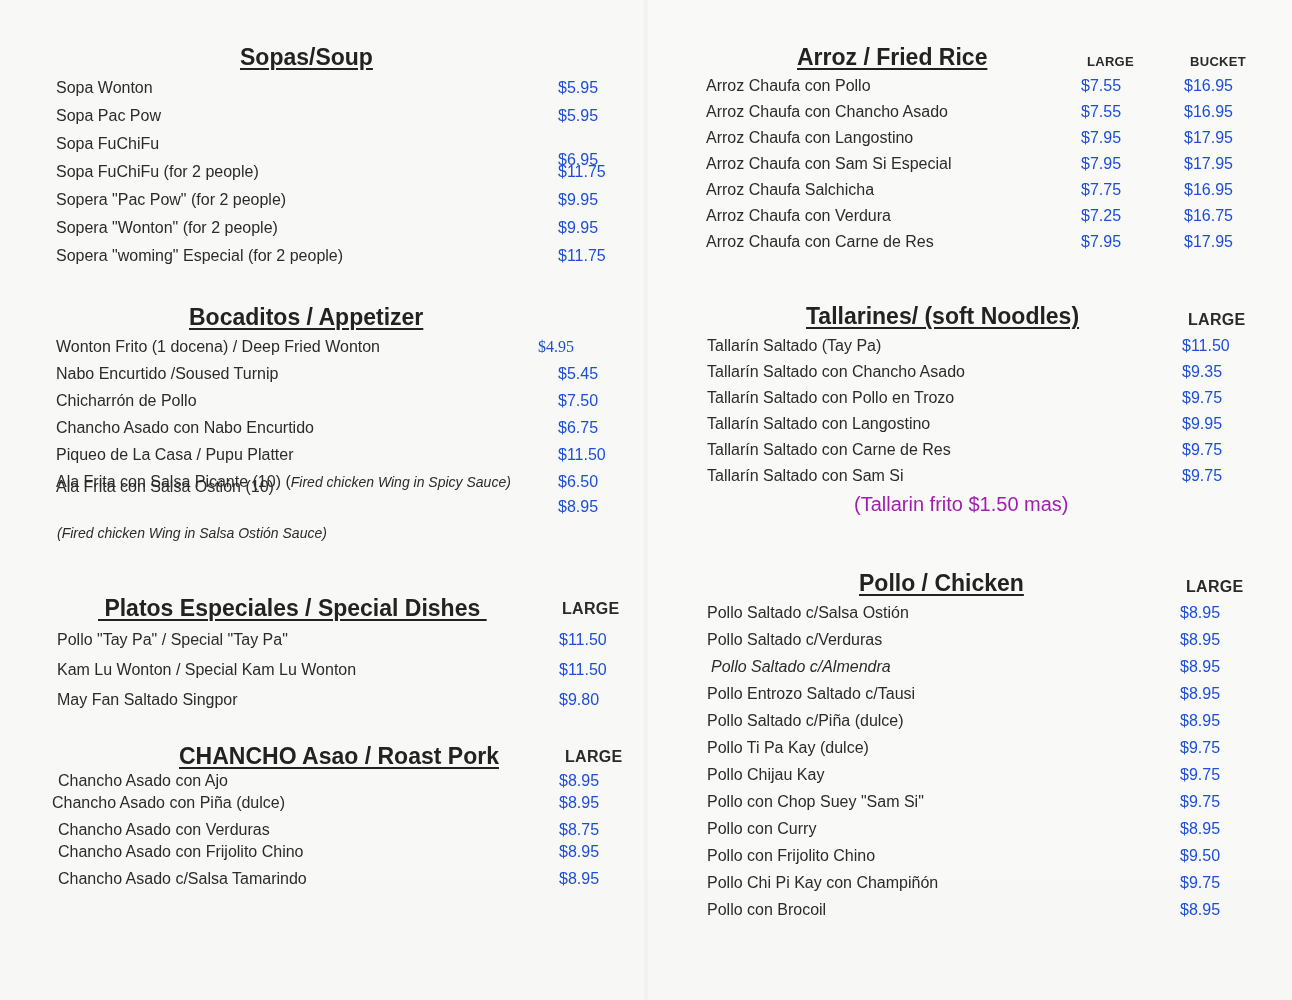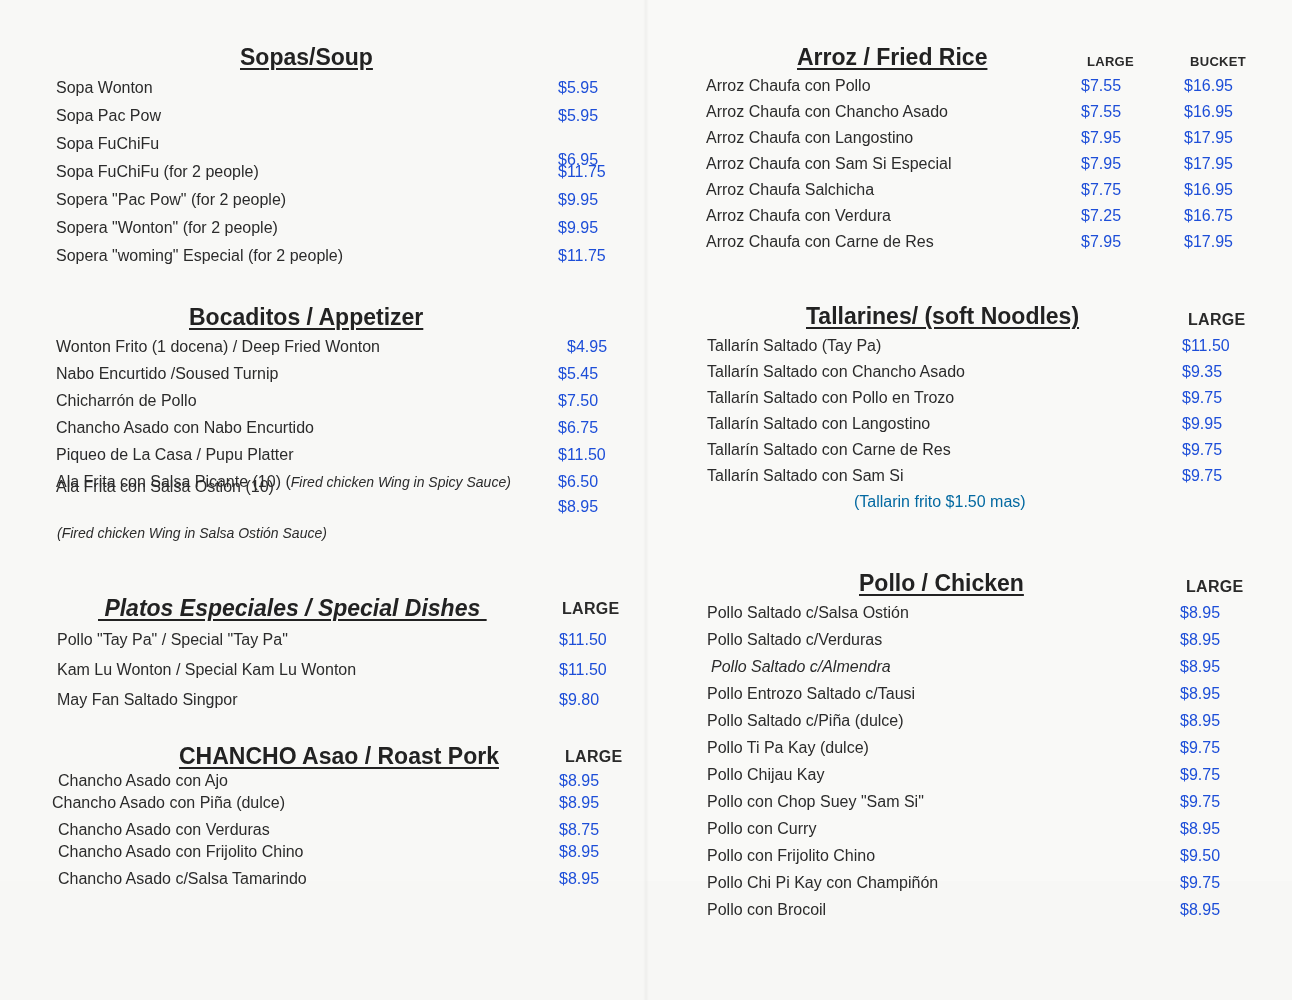--- a/index.html
+++ b/index.html
@@ -30,21 +30,21 @@
   .item {
     position: absolute; font-size: 16px; white-space: nowrap; color: #2b2b2b;
   }
   .price {
     position: absolute; font-size: 16px; white-space: nowrap; color: #1d4ed8;
   }
   .note-italic {
     position: absolute; font-size: 14px; font-style: italic; white-space: nowrap; color: #2b2b2b;
   }
   .note {
-    position: absolute; font-size: 16px; white-space: nowrap; color: #0369a1;
+    position: absolute; font-size: 20px; white-space: nowrap; color: #a21caf;
   }
   .inline-italic { font-style: italic; font-size: 14px; }
 </style>
 </head>
 <body>
 
 <div class="page page-left">
 
   <div>
     <div class="heading" style="left:240px; top:44px;">Sopas/Soup</div>
@@ -60,38 +60,38 @@
     <div class="price" style="left:558px; top:191px;">$9.95</div>
     <div class="item" style="left:56px; top:219px;">Sopera "Wonton" (for 2 people)</div>
     <div class="price" style="left:558px; top:219px;">$9.95</div>
     <div class="item" style="left:56px; top:247px;">Sopera "woming" Especial (for 2 people)</div>
     <div class="price" style="left:558px; top:247px;">$11.75</div>
   </div>
 
   <div>
     <div class="heading" style="left:189px; top:304px;">Bocaditos / Appetizer</div>
     <div class="item" style="left:56px; top:338px;">Wonton Frito (1 docena) / Deep Fried Wonton</div>
-    <div class="price" style="left:567px; top:338px;">$4.95</div>
+    <div class="price" style="left:538px; top:338px;font-family:Liberation Serif, serif;">$4.95</div>
     <div class="item" style="left:56px; top:365px;">Nabo Encurtido /Soused Turnip</div>
     <div class="price" style="left:558px; top:365px;">$5.45</div>
     <div class="item" style="left:56px; top:392px;">Chicharrón de Pollo</div>
     <div class="price" style="left:558px; top:392px;">$7.50</div>
     <div class="item" style="left:56px; top:419px;">Chancho Asado con Nabo Encurtido</div>
     <div class="price" style="left:558px; top:419px;">$6.75</div>
     <div class="item" style="left:56px; top:446px;">Piqueo de La Casa / Pupu Platter</div>
     <div class="price" style="left:558px; top:446px;">$11.50</div>
     <div class="item" style="left:56px; top:473px;"><span>Ala Frita con Salsa Picante  (10) (</span><span class="inline-italic">Fired chicken Wing in Spicy Sauce)</span></div>
     <div class="price" style="left:558px; top:473px;">$6.50</div>
     <div class="item" style="left:56px; top:478px;">Ala Frita con Salsa Ostión (10)</div>
     <div class="price" style="left:558px; top:498px;">$8.95</div>
     <div class="note-italic" style="left:57px; top:525px;">(Fired chicken Wing in  Salsa Ostión  Sauce)</div>
   </div>
 
   <div>
-    <div class="heading" style="left:98px; top:595px; white-space:pre;font-style:italic;"> Platos Especiales / Special Dishes </div>
+    <div class="heading" style="left:98px; top:595px; white-space:pre;"> Platos Especiales / Special Dishes </div>
     <div class="colhdr" style="left:556px; top:600px;">LARGE</div>
     <div class="item" style="left:57px; top:631px;">Pollo "Tay Pa" / Special "Tay Pa"</div>
     <div class="price" style="left:559px; top:631px;">$11.50</div>
     <div class="item" style="left:57px; top:661px;">Kam Lu Wonton / Special Kam Lu Wonton</div>
     <div class="price" style="left:559px; top:661px;">$11.50</div>
     <div class="item" style="left:57px; top:691px;">May Fan Saltado Singpor</div>
     <div class="price" style="left:559px; top:691px;">$9.80</div>
   </div>
 
   <div>

